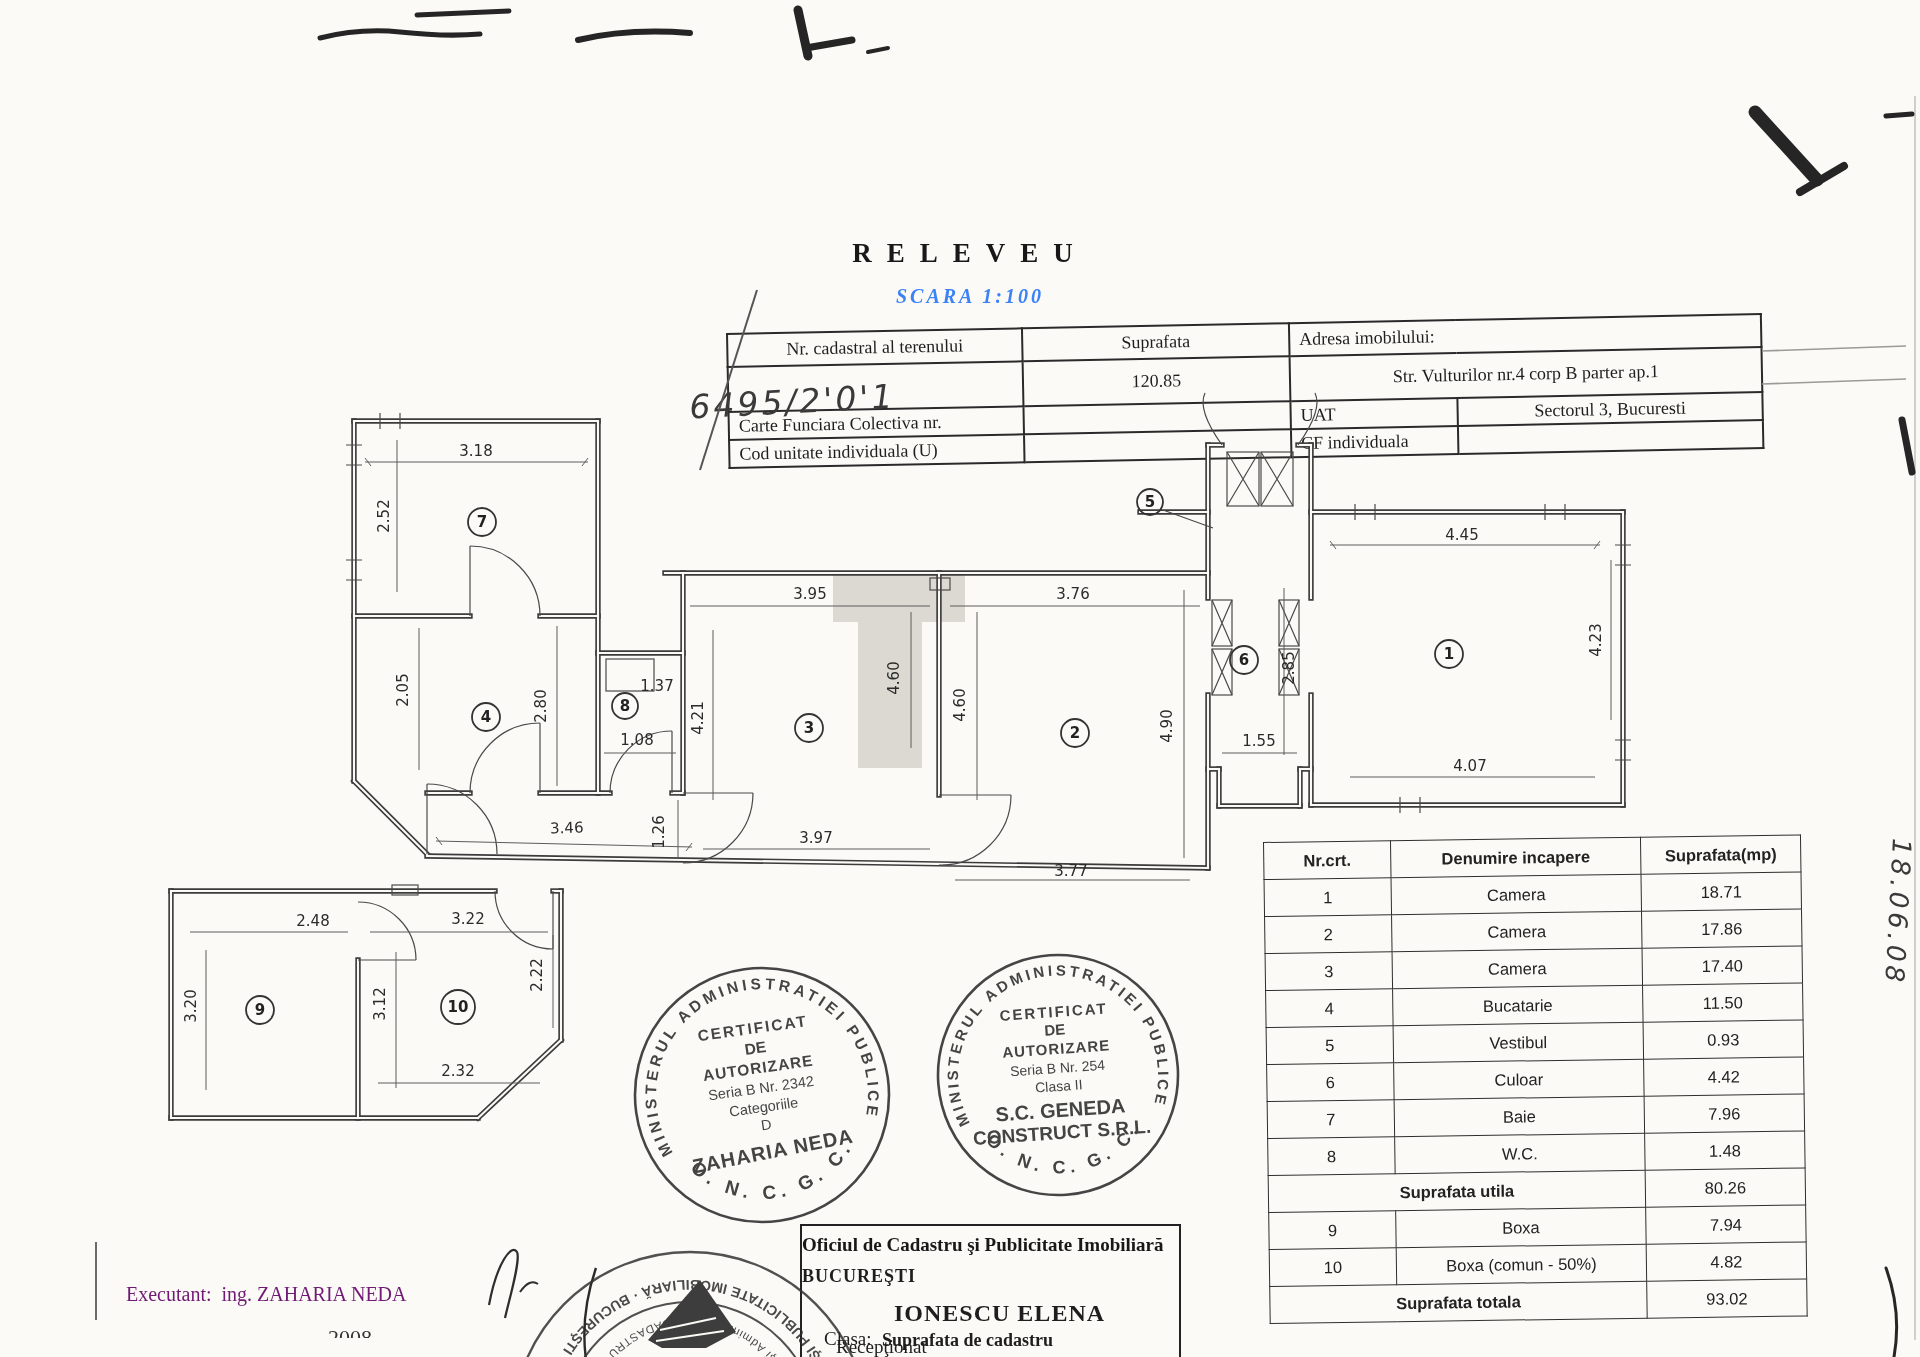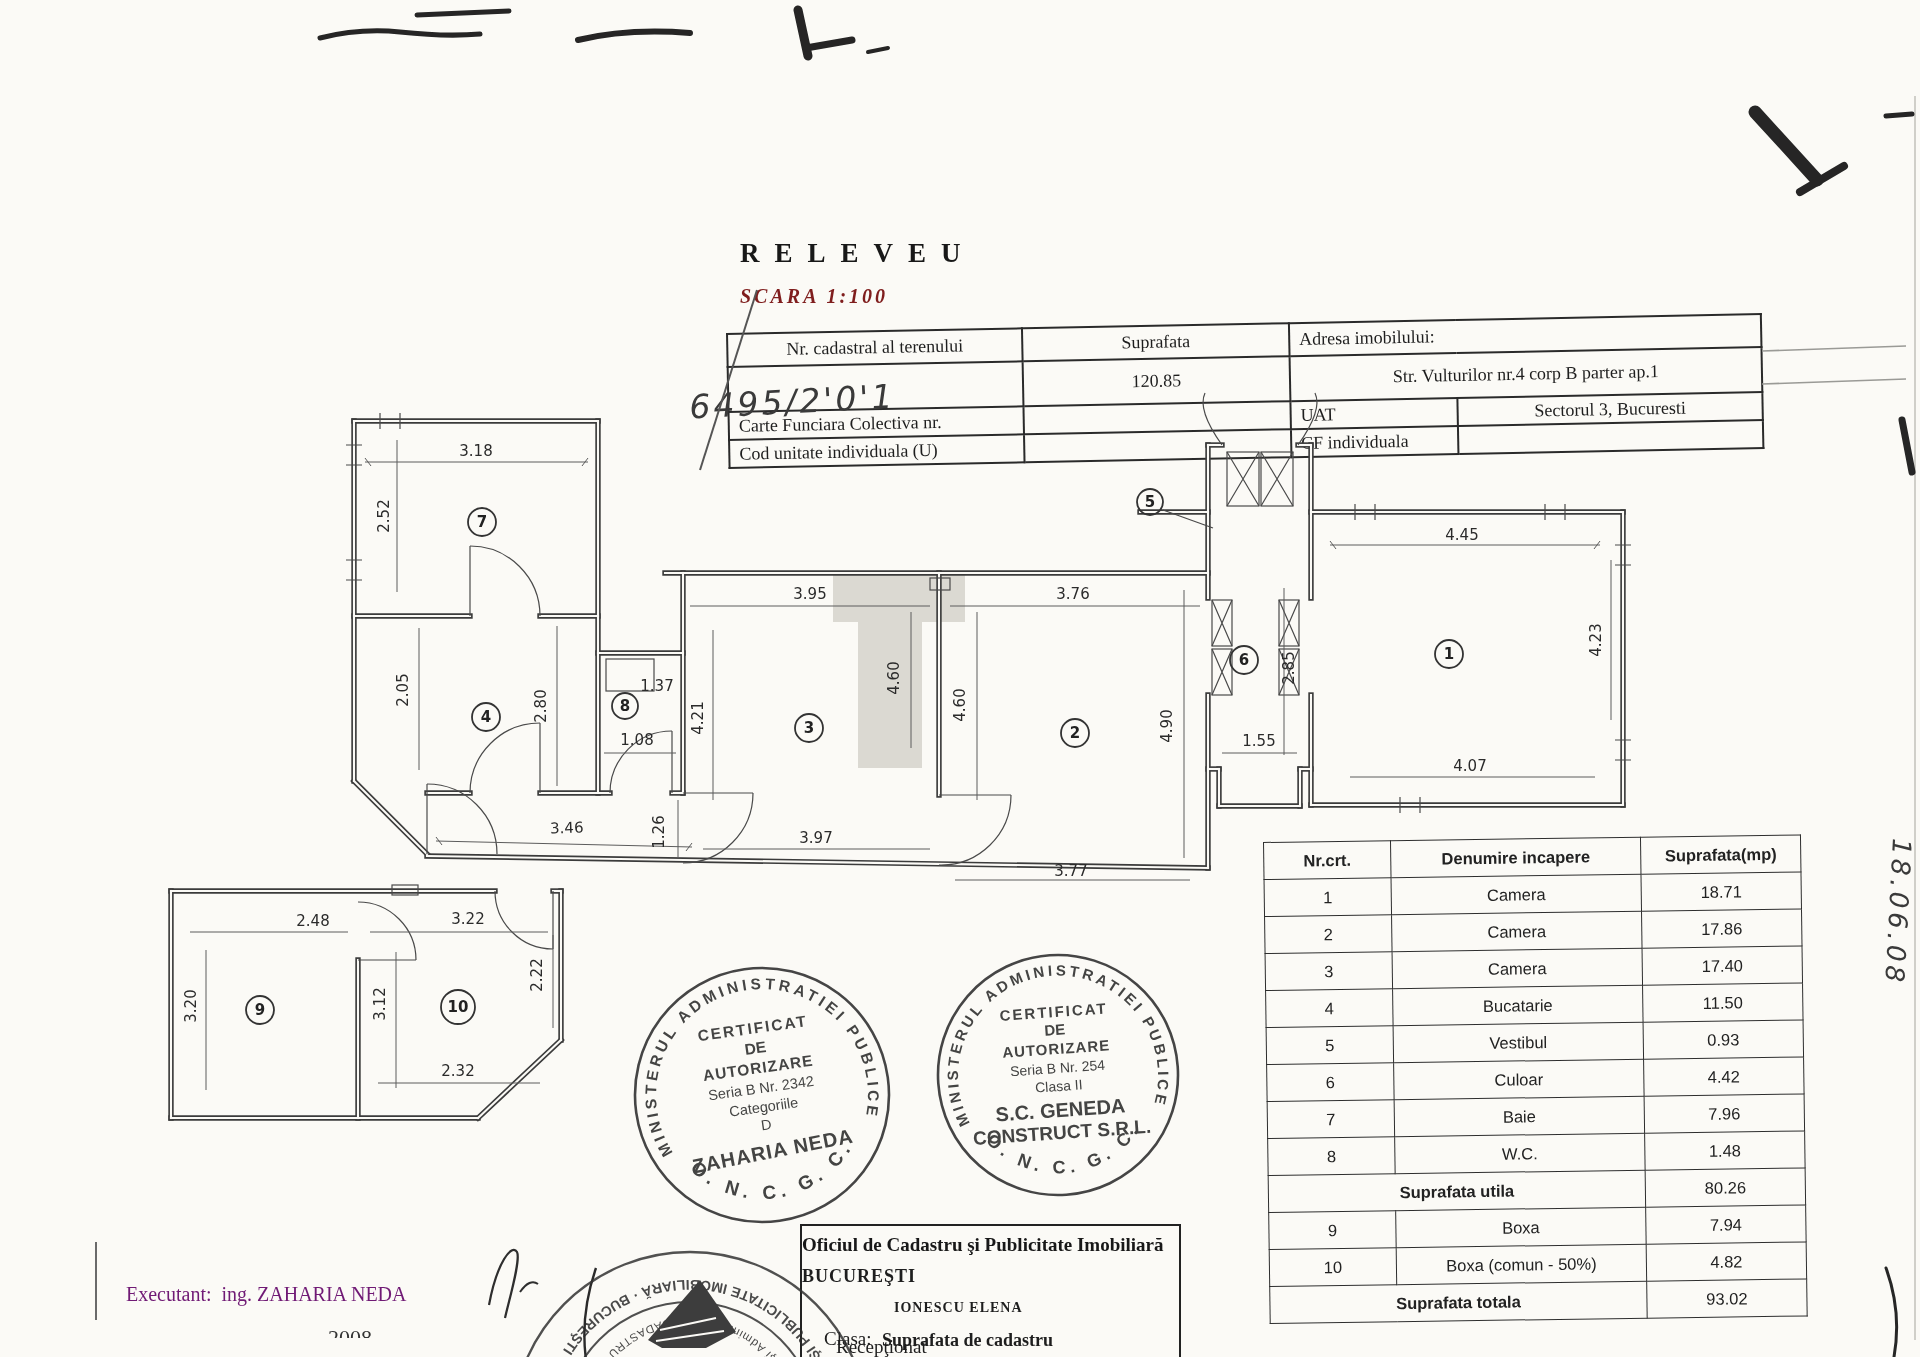--- a/index.html
+++ b/index.html
@@ -4,23 +4,23 @@
 <style>
   html,body{margin:0;padding:0;}
   body{
     width:1920px;height:1357px;position:relative;overflow:hidden;
     background:#fbfaf6;
     font-family:"Liberation Serif", serif;
     color:#1e1e1e;
   }
   .abs{position:absolute;}
   
-  #title-block{left:740px;top:238px;width:460px;text-align:left;}
+  #title-block{left:740px;top:238px;width:460px;text-align:center;}
   #doc-title{font-size:27px;font-weight:600;letter-spacing:15px;color:#181818;}
-  #doc-scale{font-size:20px;font-weight:700;font-style:italic;letter-spacing:3px;margin-top:16px;color:#7f1d1d;}
+  #doc-scale{font-size:20px;font-weight:700;font-style:italic;letter-spacing:3px;margin-top:16px;color:#3b82f6;}
   
   #info-table{left:726px;top:333px;transform:rotate(-1.1deg);transform-origin:0 0;}
   #info-table table{border-collapse:collapse;table-layout:fixed;width:1034px;background:transparent;}
   #info-table td{border:2px solid #2a2a2a;font-size:18px;padding:0 6px;overflow:hidden;white-space:nowrap;}
   #info-table .c{text-align:center;}
   #info-table .l{text-align:left;padding-left:9px;}
   #info-table tr.r1 td{height:31px;}
   #info-table tr.r2 td{height:43px;}
   #info-table tr.r3 td{height:26px;}
   #info-table tr.r4 td{height:26px;}
@@ -28,21 +28,21 @@
   #room-table{left:1263px;top:842px;transform:rotate(-0.8deg);transform-origin:0 0;}
   #room-table table{border-collapse:collapse;table-layout:fixed;width:537px;font-family:"Liberation Sans",sans-serif;}
   #room-table td,#room-table th{border:1.8px solid #2e2e2e;font-size:16.5px;text-align:center;height:36px;padding:0;color:#222;}
   #room-table th{font-weight:700;}
   #room-table .sum{font-weight:700;}
   
   #office-box{left:800px;top:1224px;width:377px;height:160px;border:2.2px solid #222;}
   #office-box .ln1{position:absolute;left:0;top:8px;width:100%;text-align:left;font-size:19px;font-weight:600;color:#181818;}
   #office-box .ln2{position:absolute;left:0;top:40px;width:100%;text-align:left;font-size:18px;font-weight:600;letter-spacing:1px;}
   #office-box .rec{position:absolute;left:34px;top:66px;font-size:19px;margin-top:44px;}
-  #office-box .recname{position:absolute;left:92px;top:74px;font-size:14px;font-weight:700;letter-spacing:1px;}
+  #office-box .recname{position:absolute;left:92px;top:74px;font-size:24px;font-weight:700;letter-spacing:1px;}
   #office-box .data{position:absolute;left:22px;top:102px;font-size:19px;}
   #office-box .insp{position:absolute;left:80px;top:104px;font-size:18px;font-weight:700;}
   
   #executant{left:126px;top:1283px;font-size:20px;white-space:pre;color:#701a75;}
   #year-clip{left:296px;top:1325px;width:80px;height:13px;overflow:hidden;}
   #year-clip .yr{font-size:22px;color:#333;margin-left:32px;}
   
   #plan-svg{left:0;top:0;}
   text.dim{font-family:"DejaVu Sans",sans-serif;font-size:15px;fill:#2b2b2b;}
   text.roomno{font-family:"DejaVu Sans",sans-serif;font-size:15px;font-weight:700;fill:#222;}

